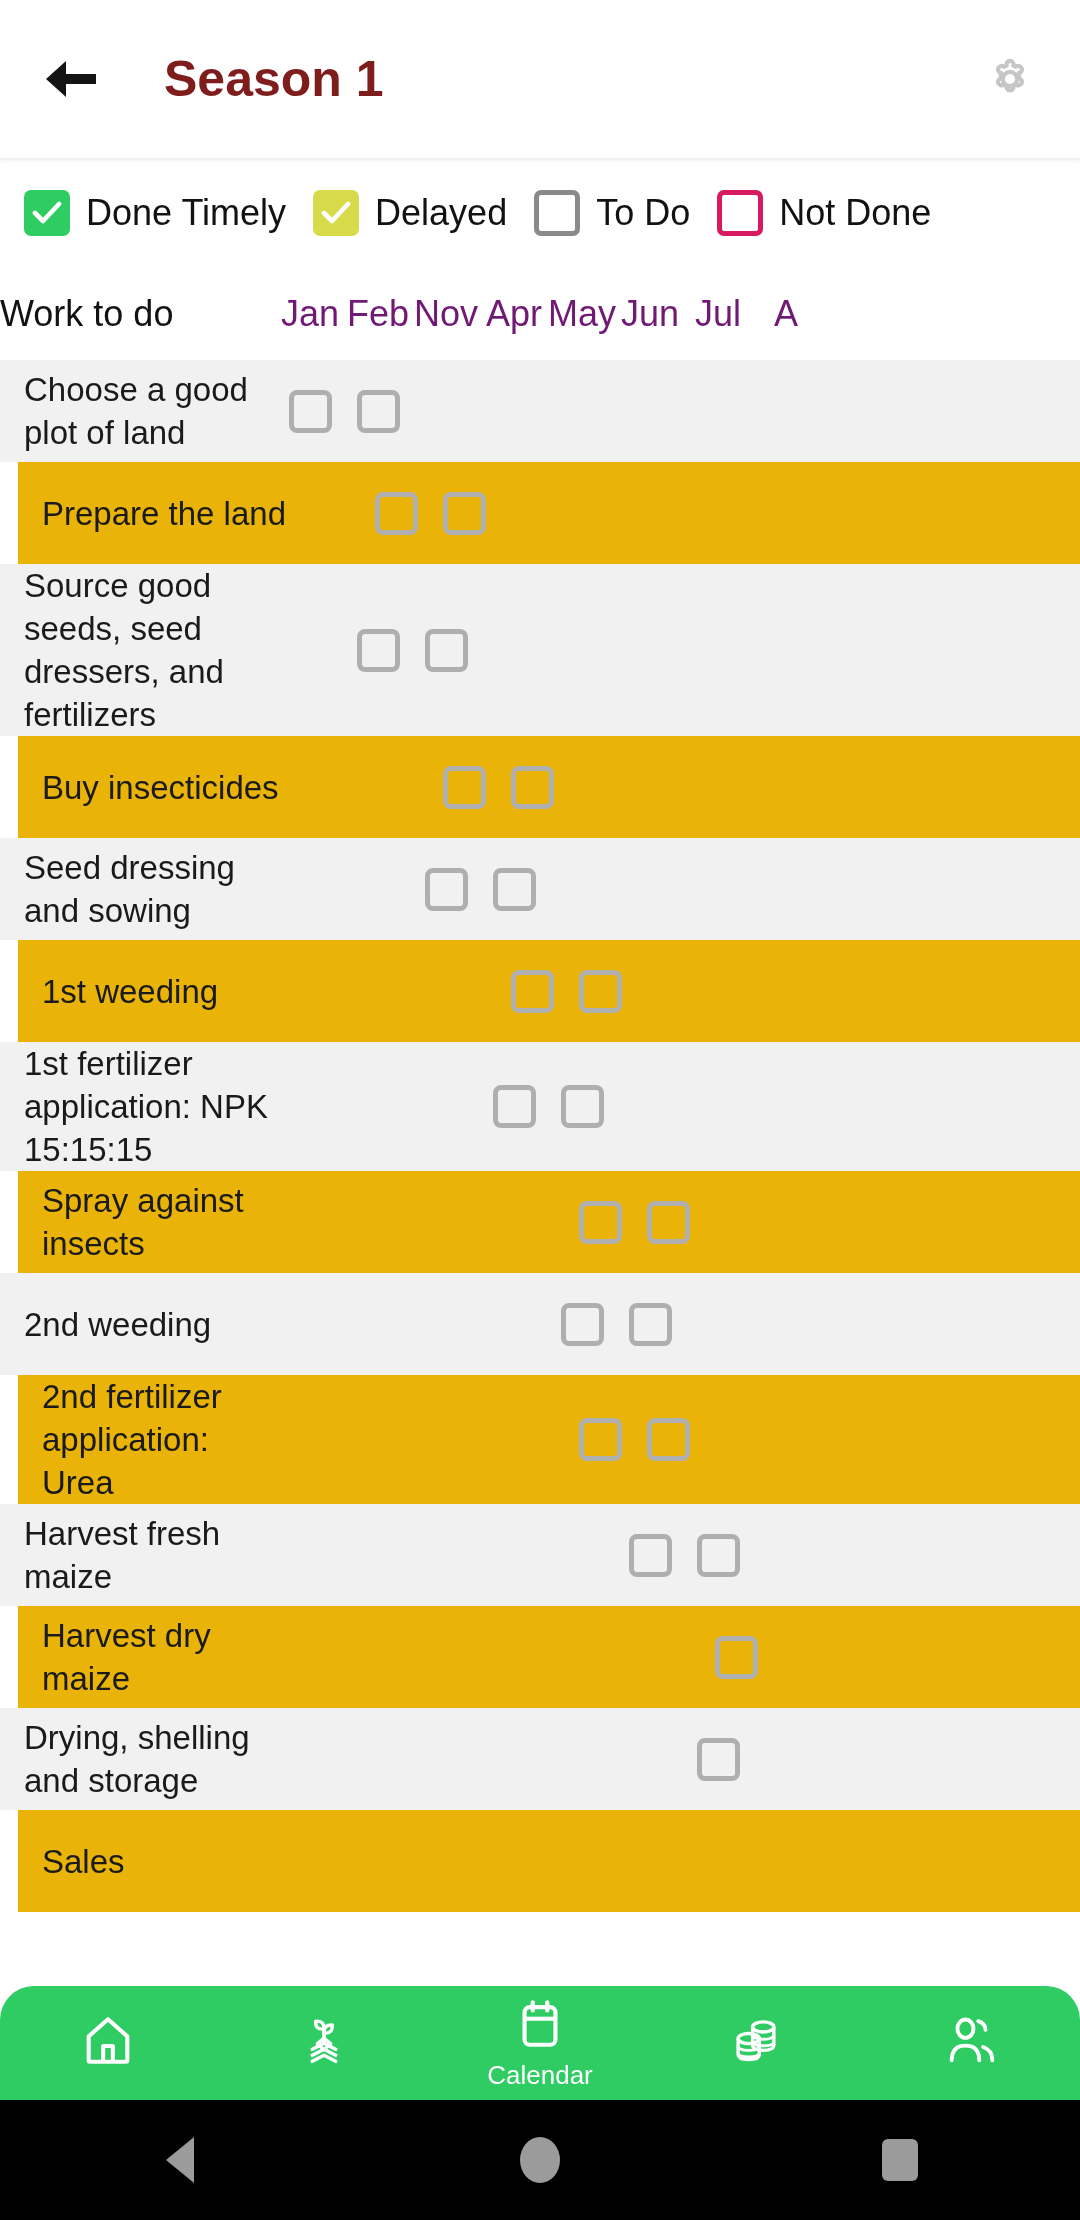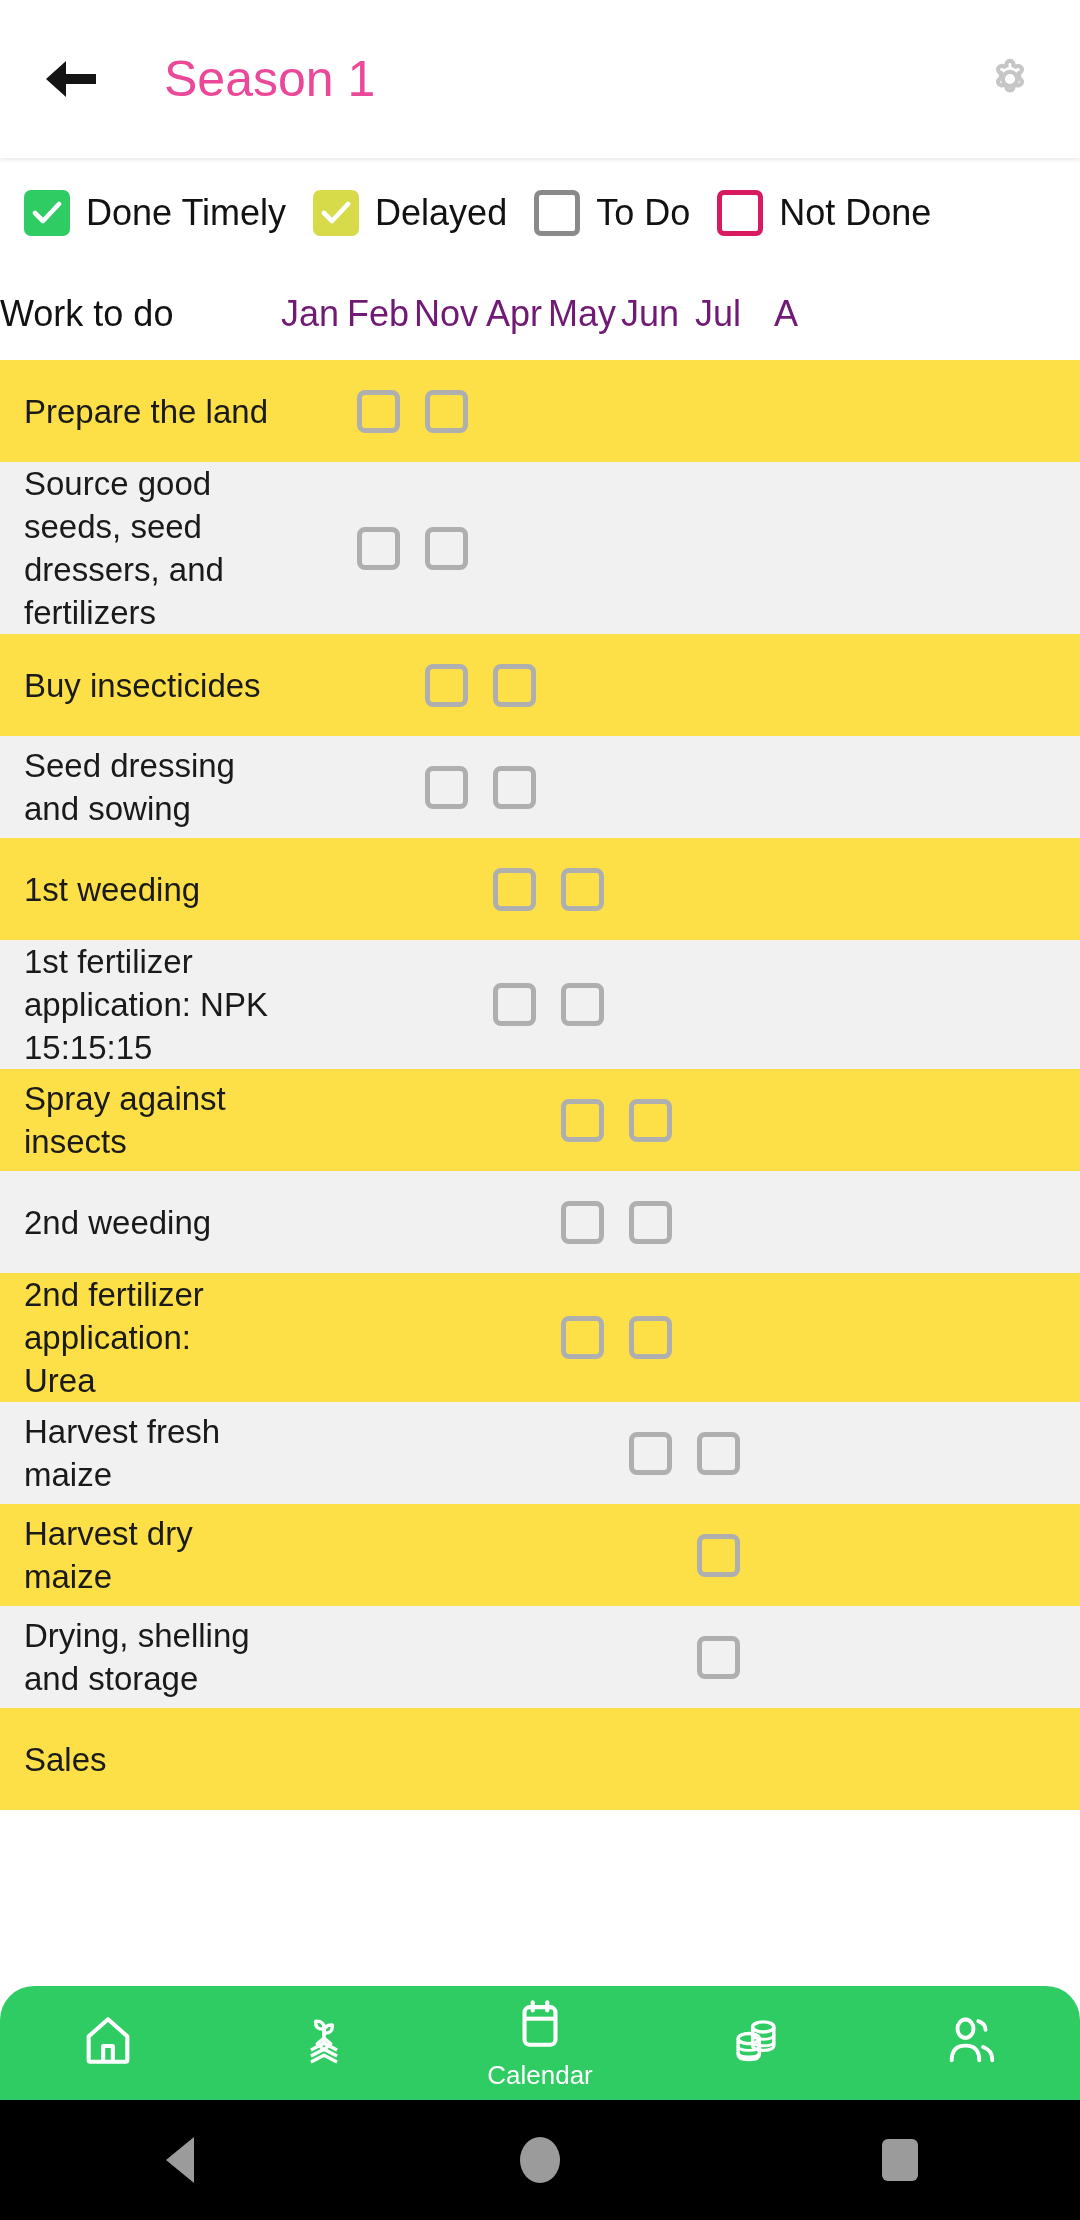--- a/index.html
+++ b/index.html
@@ -22,22 +22,22 @@
     z-index: 5;
   }
   .back-btn {
     width: 104px; height: 104px;
     margin-left: 18px;
     display: flex; align-items: center; justify-content: center;
     flex: 0 0 auto;
   }
   .appbar-title {
     font-size: 50px;
-    font-weight: normal;
-    color: #ec4899;
+    font-weight: bold;
+    color: #7f1d1d;
     margin-left: 42px;
     letter-spacing: 0px;
     white-space: nowrap;
   }
   .gear-btn {
     position: absolute;
     right: 24px; top: 50%;
     transform: translateY(-50%);
     width: 92px; height: 92px;
     display: flex; align-items: center; justify-content: center;
@@ -103,21 +103,21 @@
   }
 
   .rows { background: #fff; }
   .trow {
     display: flex;
     align-items: center;
     min-height: 102px;
     position: relative;
   }
   .trow.alt { background: #F1F1F1; }
-  .trow.plain { background: #fde047; }
+  .trow.plain { background: #eab308; margin-left: 18px; }
   .td-task {
     width: 276px;
     flex: 0 0 276px;
     padding-left: 24px;
     padding-right: 8px;
     font-size: 33px;
     line-height: 43px;
     color: #1A1A1A;
   }
   .cells { display: flex; flex: 1 1 auto; align-items: center; }
@@ -244,20 +244,37 @@
         <div class="th-month">Nov</div>
         <div class="th-month">Apr</div>
         <div class="th-month">May</div>
         <div class="th-month">Jun</div>
         <div class="th-month">Jul</div>
         <div class="th-month">A</div>
       </div>
   </div>
 
   <div class="rows" id="rows">
+      <div class="trow alt">
+        <div class="td-task">Choose a good plot of land</div>
+        <div class="cells">
+          <div class="cell">
+            <span class="cb"></span>
+          </div>
+          <div class="cell">
+            <span class="cb"></span>
+          </div>
+          <div class="cell"></div>
+          <div class="cell"></div>
+          <div class="cell"></div>
+          <div class="cell"></div>
+          <div class="cell"></div>
+          <div class="cell"></div>
+        </div>
+      </div>
       <div class="trow plain">
         <div class="td-task">Prepare the land</div>
         <div class="cells">
           <div class="cell"></div>
           <div class="cell">
             <span class="cb"></span>
           </div>
           <div class="cell">
             <span class="cb"></span>
           </div>

